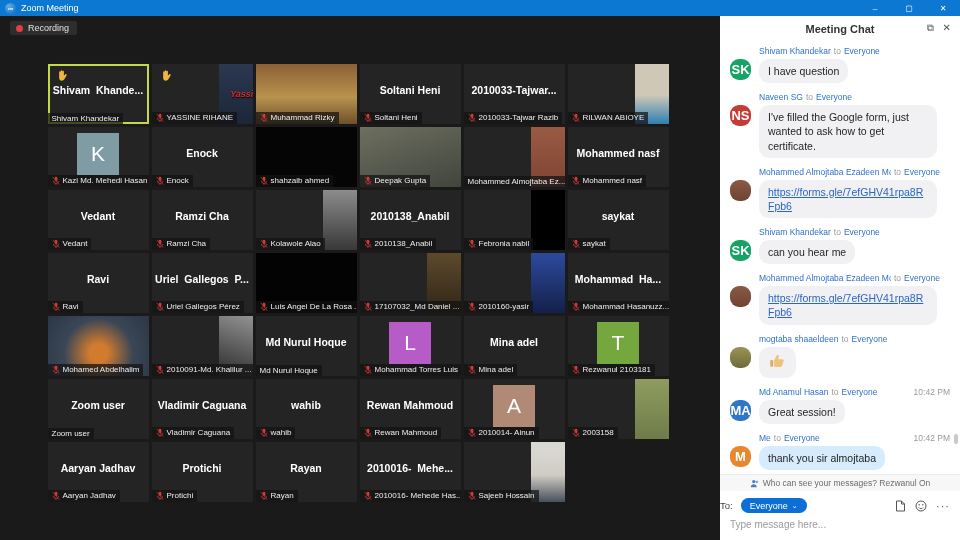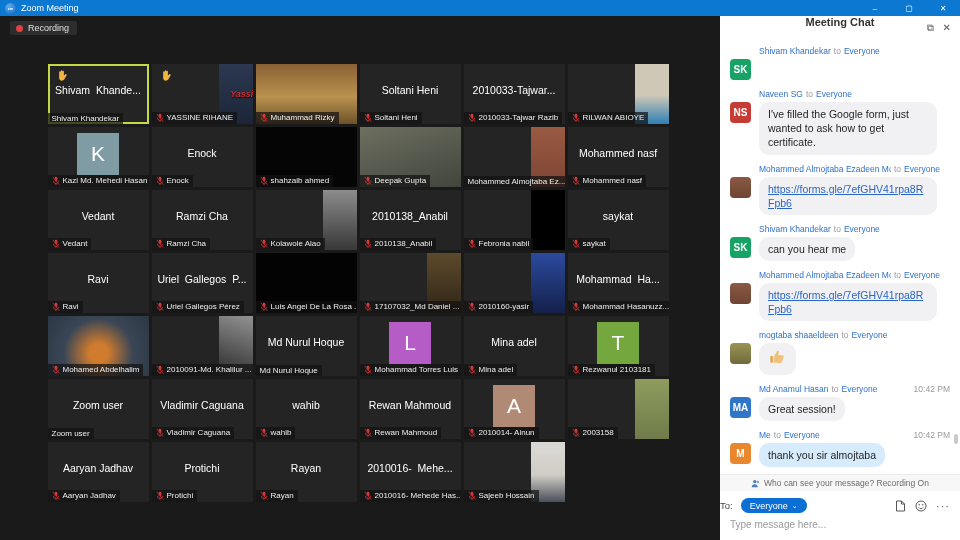--- a/index.html
+++ b/index.html
@@ -16,44 +16,44 @@
 
   
   .video-area { position:absolute; left:0; top:16px; width:720px; height:524px; background:#1a1a1a; }
   .record-badge { position:absolute; left:10px; top:5px; background:#2d2d2d; border-radius:2px; padding:2px 8px 2px 6px; display:flex; align-items:center; gap:5px; }
   .record-dot { width:7px; height:7px; border-radius:50%; background:#e04040; }
   .record-text { font-size:9px; color:#e0e0e0; }
 
   .grid { position:absolute; left:46px; top:46px; width:628px; display:flex; flex-wrap:wrap; }
   .tile { width:101px; height:60px; margin:1.5px; background:#242424; position:relative; overflow:hidden; }
   .tile.active { outline:2px solid #c3d945; outline-offset:-2px; }
-  .center-name { position:absolute; inset:0 0 8px 0; display:flex; align-items:center; justify-content:center; font-weight:normal; color:#fff; font-size:10.5px; white-space:pre; text-align:center; }
+  .center-name { position:absolute; inset:0 0 8px 0; display:flex; align-items:center; justify-content:center; font-weight:bold; color:#fff; font-size:10.5px; white-space:pre; text-align:center; }
   .letter-avatar { position:absolute; left:50%; top:46%; transform:translate(-50%,-50%); width:42px; height:42px; display:flex; align-items:center; justify-content:center; font-size:21px; color:#fff; }
   .photo-full { position:absolute; inset:0; }
   .photo-center { position:absolute; left:50%; top:0; transform:translateX(-50%); width:56px; height:100%;margin-left:45px; }
   .photo-overlay { position:absolute; inset:0; display:flex; align-items:center; justify-content:center; color:#d42b2b; font-weight:bold; font-style:italic; font-size:9px; text-shadow:0 1px 1px #000; }
   .hand { position:absolute; left:8px; top:5px; z-index:3; }
   .label-bar { position:absolute; left:0; bottom:0; z-index:2; display:flex; align-items:center; gap:3px; background:rgba(18,18,18,0.72); padding:1px 4px; max-width:100%; font-size:8px; color:#eee; white-space:nowrap; overflow:hidden; }
 
   
   .chat { position:absolute; left:720px; top:16px; width:240px; height:524px; background:#fff; display:flex; flex-direction:column; }
-  .chat-header { height:26px; position:relative; display:flex; justify-content:center; flex:none; }
+  .chat-header { height:26px; position:relative; display:flex; align-items:center; justify-content:center; flex:none; }
   .chat-title { font-size:11px; font-weight:bold; color:#333; }
   .chat-hbtn { position:absolute; top:6px; font-size:10px; color:#555; cursor:default; }
   .popout { right:26px; }
   .closex { right:9px; }
   .chat-messages { flex:1; overflow:hidden; padding:4px 10px 0 10px; position:relative; }
   .msg { margin-bottom:9px; }
   .msg-head { font-size:8.5px; color:#9a9a9a; margin:0 0 3px 29px; display:flex; align-items:baseline; }
   .msg-sender { color:#2f71c7; white-space:nowrap; overflow:hidden; max-width:132px; }
   .msg-to { margin:0 3px; color:#9a9a9a; }
   .msg-recipient { color:#2f71c7; }
   .msg-time { margin-left:auto; color:#999; }
   .msg-body { display:flex; align-items:flex-start; }
-  .avatar { width:21px; height:21px; border-radius:4px; color:#fff; font-size:10px; font-weight:bold; display:flex; align-items:center; justify-content:center; margin-right:8px; flex:none; }
+  .avatar { width:21px; height:21px; border-radius:9px; color:#fff; font-size:13px; font-weight:bold; display:flex; align-items:center; justify-content:center; margin-right:8px; flex:none; }
   .bubble { background:#f1f1f4; border-radius:10px; padding:5px 9px; font-size:10.5px; color:#1f1f1f; max-width:178px; line-height:1.35; }
   .bubble.own { background:#d6ebfb; }
   .bubble .link { color:#2a65c9; text-decoration:underline; word-break:break-all; }
   .chat-notice { flex:none; height:17px; background:#f7f7f8; border-top:1px solid #ececec; display:flex; align-items:center; justify-content:center; gap:4px; font-size:8.5px; color:#6b6b6b; }
   .to-row { flex:none; display:flex; align-items:center; padding:7px 10px 0 0; }
   .to-label { font-size:9.5px; color:#444; }
   .to-pill { margin-left:8px; background:#0c6fd6; color:#fff; font-size:9px; padding:2.5px 9px; border-radius:10px; display:flex; align-items:center; gap:4px; cursor:default; }
   .to-pill .caret { font-size:7px; }
   .footer-icons { margin-left:auto; display:flex; align-items:center; gap:9px; color:#555; }
   .input-row { flex:none; padding:6px 10px 10px 10px; font-size:10px; color:#9a9a9a; }
@@ -567,20 +567,21 @@
     </div>
     <div class="chat-messages">
         <div class="msg">
           <div class="msg-head">
             <span class="msg-sender">Shivam Khandekar</span>
             <span class="msg-to">to</span>
             <span class="msg-recipient">Everyone</span>
           </div>
           <div class="msg-body">
             <span class="avatar" style="background: rgb(23, 163, 101);">SK</span>
+            <div class="bubble"><span>I have question</span></div>
           </div>
         </div>
         <div class="msg">
           <div class="msg-head">
             <span class="msg-sender">Naveen SG</span>
             <span class="msg-to">to</span>
             <span class="msg-recipient">Everyone</span>
           </div>
           <div class="msg-body">
             <span class="avatar" style="background: rgb(196, 60, 53);">NS</span>
@@ -659,21 +660,21 @@
           </div>
         </div>
       </div>
     <div class="scroll-thumb"></div>
     <div class="chat-notice">
       <svg width="9" height="9" viewBox="0 0 12 12">
           <circle cx="5" cy="3.4" r="2.2" fill="#4a7dbb"></circle>
           <path d="M1 11c0-2.4 1.8-4 4-4s4 1.6 4 4z" fill="#4a7dbb"></path>
           <path d="M9.2 2.2v3.4M7.5 3.9h3.4" stroke="#4a7dbb" stroke-width="1.1"></path>
         </svg>
-      <span>Who can see your message? Recording On</span>
+      <span>Who can see your messages? Rezwanul On</span>
     </div>
     <div class="to-row">
       <span class="to-label">To:</span>
       <span class="to-pill">
         <span>Everyone</span>
         <span class="caret">⌄</span>
       </span>
       <span class="footer-icons">
         <svg width="11" height="12" viewBox="0 0 11 12">
             <path d="M1.5 1h5l3 3v7h-8z" fill="none" stroke="#555" stroke-width="1"></path>

